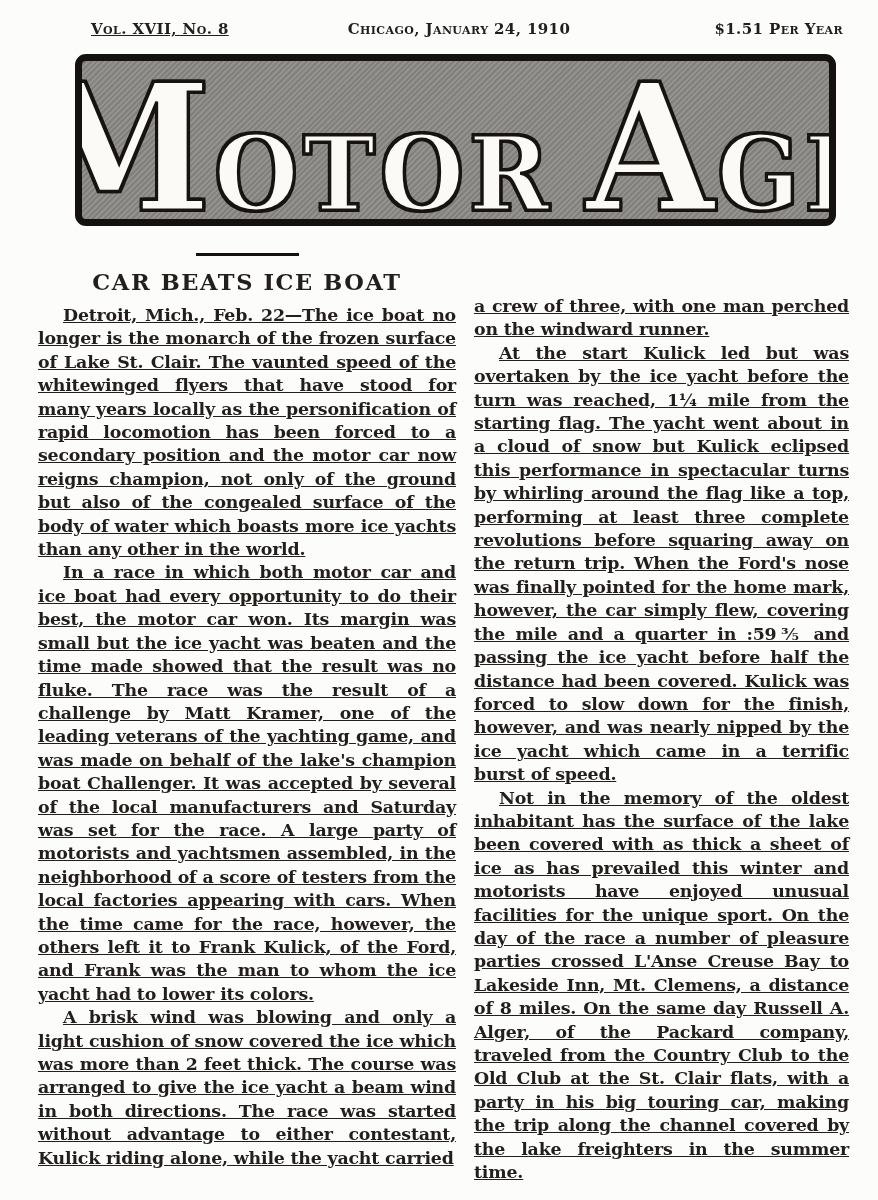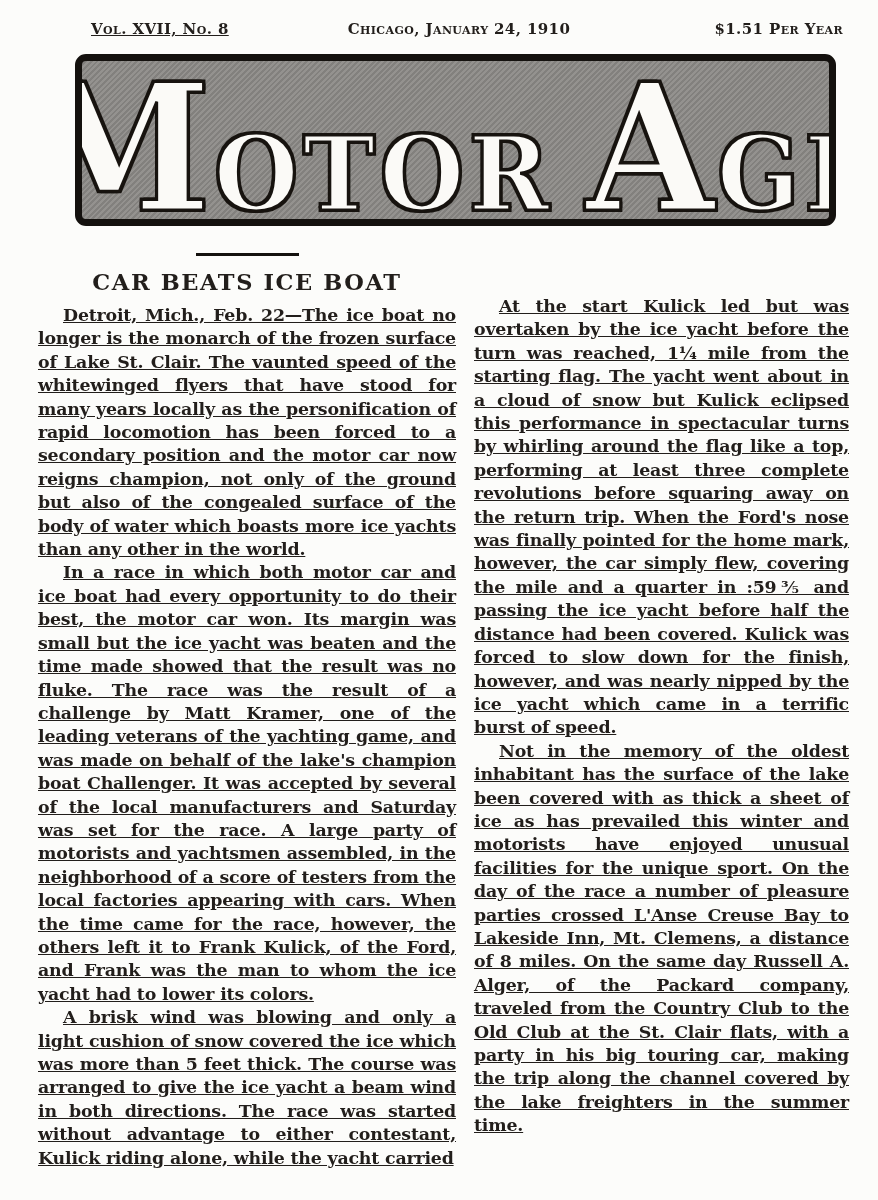--- a/index.html
+++ b/index.html
@@ -124,21 +124,22 @@
       <span class="small">GE</span>
   </div>
 </div>
 
 <main>
   <section class="col col-left">
     <div class="headline-rule"></div>
     <h1 class="headline">CAR BEATS ICE BOAT</h1>
     <p>Detroit, Mich., Feb. 22—The ice boat no longer is the monarch of the frozen surface of Lake St. Clair.  The vaunted speed of the whitewinged flyers that have stood for many years locally as the personification of rapid locomotion has been forced to a secondary position and the motor car now reigns champion, not only of the ground but also of the congealed surface of the body of water which boasts more ice yachts than any other in the world.</p>
     <p>In a race in which both motor car and ice boat had every opportunity to do their best, the motor car won.  Its margin was small but the ice yacht was beaten and the time made showed that the result was no fluke. The race was the result of a challenge by Matt Kramer, one of the leading veterans of the yachting game, and was made on behalf of the lake's champion boat Challenger.  It was accepted by several of the local manufacturers and Saturday was set for the race.  A large party of motorists and yachtsmen assembled, in the neighborhood of a score of testers from the local factories appearing with cars.  When the time came for the race, however, the others left it to Frank Kulick, of the Ford, and Frank was the man to whom the ice yacht had to lower its colors.</p>
-    <p>A brisk wind was blowing and only a light cushion of snow covered the ice which was more than 5 feet thick.  The course was arranged to give the ice yacht a beam wind in both directions.  The race was started without advantage to either contestant, Kulick riding alone, while the yacht carried</p>
+    <p>A brisk wind was blowing and only a light cushion of snow covered the ice which was more than 2 feet thick.  The course was arranged to give the ice yacht a beam wind in both directions.  The race was started without advantage to either contestant, Kulick riding alone, while the yacht carried</p>
   </section>
 
   <section class="col col-right">
+    <p class="no-indent">a crew of three, with one man perched on the windward runner.</p>
     <p>At the start Kulick led but was overtaken by the ice yacht before the turn was reached, 1¼ mile from the starting flag.  The yacht went about in a cloud of snow but Kulick eclipsed this performance in spectacular turns by whirling around the flag like a top, performing at least three complete revolutions before squaring away on the return trip.  When the Ford's nose was finally pointed for the home mark, however, the car simply flew, covering the mile and a quarter in :59⅗ and passing the ice yacht before half the distance had been covered.  Kulick was forced to slow down for the finish, however, and was nearly nipped by the ice yacht which came in a terrific burst of speed.</p>
     <p>Not in the memory of the oldest inhabitant has the surface of the lake been covered with as thick a sheet of ice as has prevailed this winter and motorists have enjoyed unusual facilities for the unique sport.  On the day of the race a number of pleasure parties crossed L'Anse Creuse Bay to Lakeside Inn, Mt. Clemens, a distance of 8 miles.  On the same day Russell A. Alger, of the Packard company, traveled from the Country Club to the Old Club at the St. Clair flats, with a party in his big touring car, making the trip along the channel covered by the lake freighters in the summer time.</p>
 
   </section>
 </main>
 
 </body></html>

